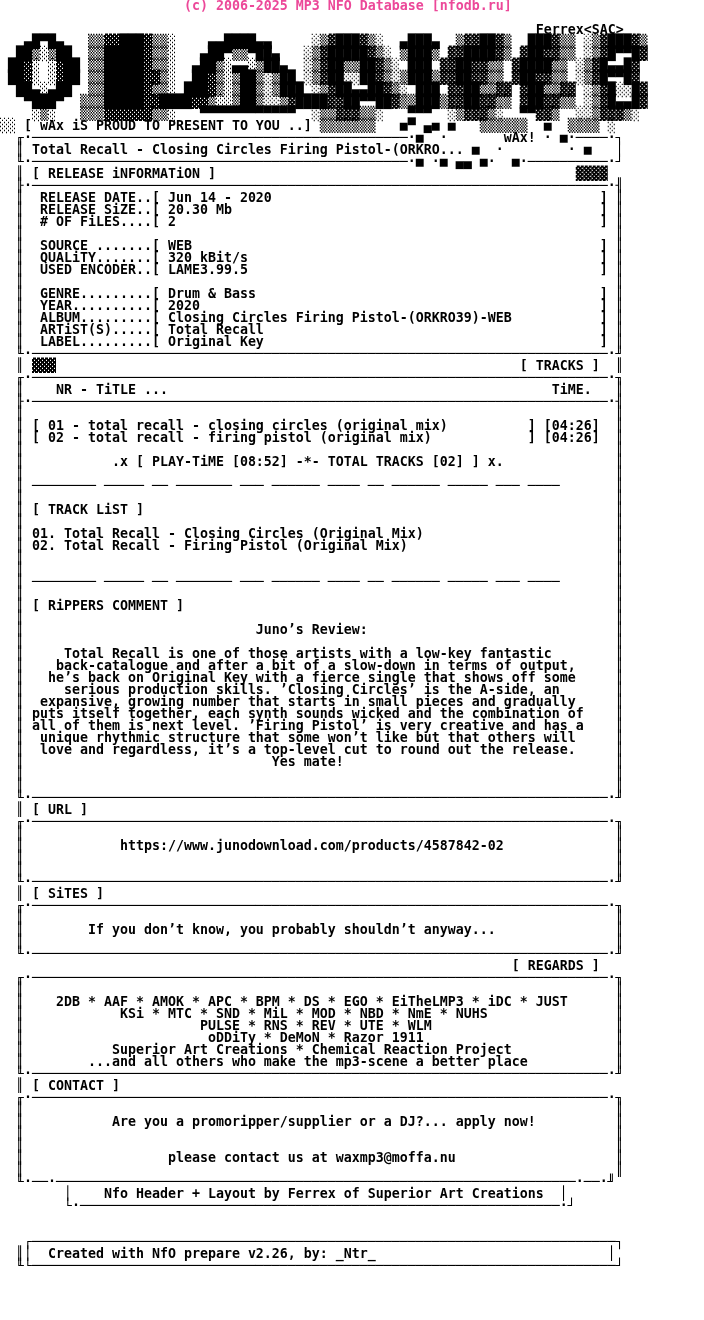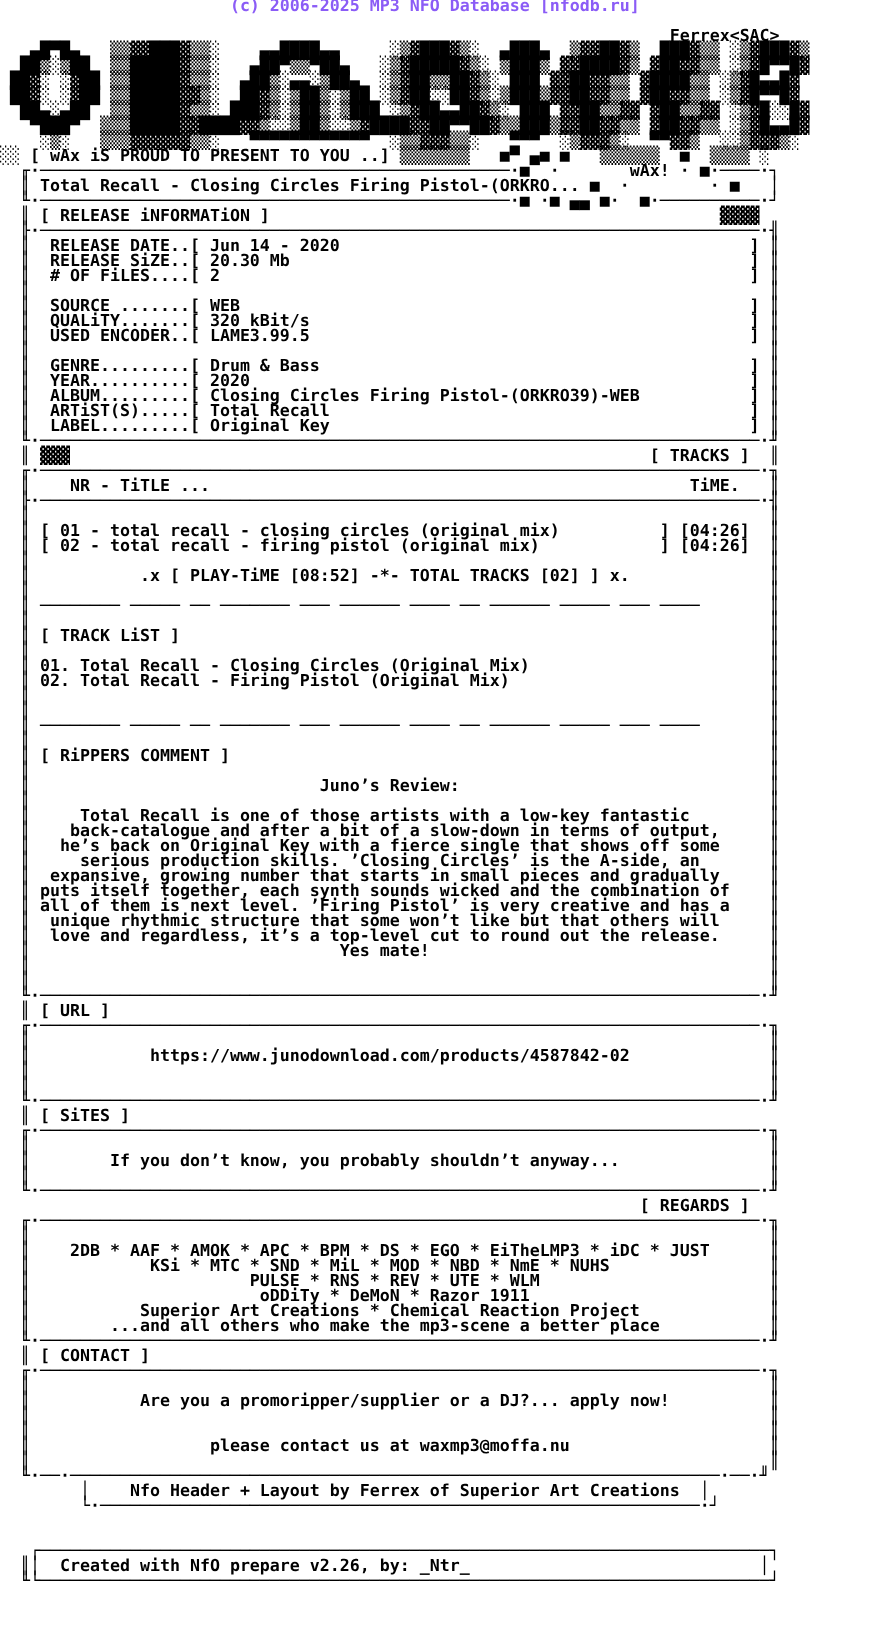--- a/index.html
+++ b/index.html
@@ -12,18 +12,18 @@
     position:absolute;top:0;left:0;
     width:704px;height:1320px;
     font-family:"DejaVu Sans Mono", monospace;
     font-weight:bold;
     font-size:13.29px;
     line-height:12px;
     color:#000000;
     white-space:pre;
   }
   .ln{height:12px;white-space:pre;}
-  .red{color:#8b5cf6;}
+  .red{color:#ec4899;}
 </style>
 </head>
 <body>
 
 <div class="nfo" id="nfo-doc"><div class="ln red">                       (c) 2006-2025 MP3 NFO Database [nfodb.ru]</div><div class="ln"></div><div class="ln">                                                                   Ferrex&lt;SAC&gt;</div><div class="ln">   ▄█▀█▄   ▒▒▓▓███▓▒▒░    ▄▄████▄▄     ░▒▓███▓▒░  ▄███▄  ▒▓▓██▓▒  ███▓▒▒ ░▒▓███▓▒</div><div class="ln">  ██▒░▒██  ▒▒█████▓▒▒░   ▄██▀▒▒▀██▄   ░▒▓█████▓▒░ ▒███▒ ▓▓████▓▒ ▓██▓▓▒▒ ░▒▓█▀▀█▓</div><div class="ln"> ██▓░ ░▓██ ▒▒█████▓▒▒░  ▄██▒░▄▄░▒██▄  ░▒▓██▒▒██▓▒░ ███ ▓▓██▓▓▒▒ ▓████▒▒ ░▒▓█▄▄█▓</div><div class="ln"> ██▓░ ░▓██ ▒▒█████▓▓▒░  ██▓▒░▒██▒░▒██ ░▒▓██░░██▓▒░▒███▒▓▓██▓▓▒▒ ▓██▓▓▒▒ ░▒▓█▀▀█▓</div><div class="ln">  ██▄░▄██  ▒▒█████▓▒▒░ ███▓▒░▒██▒░▒███ ░▒▓██▄▄██▓▒░ ███ ▓▓██▒▒▓▓ ▓██▒▒▓▓ ░▒▓█░░█▓</div><div class="ln">   ▀███▀  ▒▒▒█████▓▓████▓▓▒░░▒██▒░░▒▓████▓▓██▀▀██▓▒▒███▒▓▓██▓▓▒▒ ▓██▓▓▒▒ ░▒▓█▄▄█▓</div><div class="ln">    ░▒░   ▒▒▒▓▓▓▓▓▓▒▒░   ▀▀▀▀▀▀▀▀▀▀▀▀  ░▒▒▓▓▓▒▒░   ▀▀▀  ░▒▓▓▓▒░  ▀▀▓▓▒  ░░▒▓▓▓▒░</div><div class="ln">░░ [ wAx iS PROUD TO PRESENT TO YOU ..] ▒▒▒▒▒▒▒   ■▀ ▄■ ■   ▒▒▒▒▒▒  ■  ▒▒▒▒ ░</div><div class="ln">  ╓·───────────────────────────────────────────────·■  ·       wAx! · ■·────·┐</div><div class="ln">  ║ Total Recall - Closing Circles Firing Pistol-(ORKRO... ■  ·        · ■   │</div><div class="ln">  ╙·───────────────────────────────────────────────·■ ·■ ▄▄ ■·  ■·──────────·┘</div><div class="ln">  ║ [ RELEASE iNFORMATiON ]                                             ▓▓▓▓</div><div class="ln">  ╟·────────────────────────────────────────────────────────────────────────·╢</div><div class="ln">  ║  RELEASE DATE..[ Jun 14 - 2020                                         ] ║</div><div class="ln">  ║  RELEASE SiZE..[ 20.30 Mb                                              ] ║</div><div class="ln">  ║  # OF FiLES....[ 2                                                     ] ║</div><div class="ln">  ║                                                                          ║</div><div class="ln">  ║  SOURCE .......[ WEB                                                   ] ║</div><div class="ln">  ║  QUALiTY.......[ 320 kBit/s                                            ] ║</div><div class="ln">  ║  USED ENCODER..[ LAME3.99.5                                            ] ║</div><div class="ln">  ║                                                                          ║</div><div class="ln">  ║  GENRE.........[ Drum &amp; Bass                                           ] ║</div><div class="ln">  ║  YEAR..........[ 2020                                                  ] ║</div><div class="ln">  ║  ALBUM.........[ Closing Circles Firing Pistol-(ORKRO39)-WEB           ] ║</div><div class="ln">  ║  ARTiST(S).....[ Total Recall                                          ] ║</div><div class="ln">  ║  LABEL.........[ Original Key                                          ] ║</div><div class="ln">  ╙·────────────────────────────────────────────────────────────────────────·╜</div><div class="ln">  ║ ▓▓▓                                                          [ TRACKS ]  ║</div><div class="ln">  ╓·────────────────────────────────────────────────────────────────────────·╖</div><div class="ln">  ║    NR - TiTLE ...                                                TiME.   ║</div><div class="ln">  ╟·────────────────────────────────────────────────────────────────────────·╢</div><div class="ln">  ║                                                                          ║</div><div class="ln">  ║ [ 01 - total recall - closing circles (original mix)          ] [04:26]  ║</div><div class="ln">  ║ [ 02 - total recall - firing pistol (original mix)            ] [04:26]  ║</div><div class="ln">  ║                                                                          ║</div><div class="ln">  ║           .x [ PLAY-TiME [08:52] -*- TOTAL TRACKS [02] ] x.              ║</div><div class="ln">  ║                                                                          ║</div><div class="ln">  ║ ──────── ───── ── ─────── ─── ────── ──── ── ────── ───── ─── ────       ║</div><div class="ln">  ║                                                                          ║</div><div class="ln">  ║ [ TRACK LiST ]                                                           ║</div><div class="ln">  ║                                                                          ║</div><div class="ln">  ║ 01. Total Recall - Closing Circles (Original Mix)                        ║</div><div class="ln">  ║ 02. Total Recall - Firing Pistol (Original Mix)                          ║</div><div class="ln">  ║                                                                          ║</div><div class="ln">  ║                                                                          ║</div><div class="ln">  ║ ──────── ───── ── ─────── ─── ────── ──── ── ────── ───── ─── ────       ║</div><div class="ln">  ║                                                                          ║</div><div class="ln">  ║ [ RiPPERS COMMENT ]                                                      ║</div><div class="ln">  ║                                                                          ║</div><div class="ln">  ║                             Juno’s Review:                               ║</div><div class="ln">  ║                                                                          ║</div><div class="ln">  ║     Total Recall is one of those artists with a low-key fantastic        ║</div><div class="ln">  ║    back-catalogue and after a bit of a slow-down in terms of output,     ║</div><div class="ln">  ║   he’s back on Original Key with a fierce single that shows off some     ║</div><div class="ln">  ║     serious production skills. ’Closing Circles’ is the A-side, an       ║</div><div class="ln">  ║  expansive, growing number that starts in small pieces and gradually     ║</div><div class="ln">  ║ puts itself together, each synth sounds wicked and the combination of    ║</div><div class="ln">  ║ all of them is next level. ’Firing Pistol’ is very creative and has a    ║</div><div class="ln">  ║  unique rhythmic structure that some won’t like but that others will     ║</div><div class="ln">  ║  love and regardless, it’s a top-level cut to round out the release.     ║</div><div class="ln">  ║                               Yes mate!                                  ║</div><div class="ln">  ║                                                                          ║</div><div class="ln">  ║                                                                          ║</div><div class="ln">  ╙·────────────────────────────────────────────────────────────────────────·╜</div><div class="ln">  ║ [ URL ]</div><div class="ln">  ╓·────────────────────────────────────────────────────────────────────────·╖</div><div class="ln">  ║                                                                          ║</div><div class="ln">  ║            https://www.junodownload.com/products/4587842-02              ║</div><div class="ln">  ║                                                                          ║</div><div class="ln">  ║                                                                          ║</div><div class="ln">  ╙·────────────────────────────────────────────────────────────────────────·╜</div><div class="ln">  ║ [ SiTES ]</div><div class="ln">  ╓·────────────────────────────────────────────────────────────────────────·╖</div><div class="ln">  ║                                                                          ║</div><div class="ln">  ║        If you don’t know, you probably shouldn’t anyway...               ║</div><div class="ln">  ║                                                                          ║</div><div class="ln">  ╙·────────────────────────────────────────────────────────────────────────·╜</div><div class="ln">                                                                [ REGARDS ]</div><div class="ln">  ╓·────────────────────────────────────────────────────────────────────────·╖</div><div class="ln">  ║                                                                          ║</div><div class="ln">  ║    2DB * AAF * AMOK * APC * BPM * DS * EGO * EiTheLMP3 * iDC * JUST      ║</div><div class="ln">  ║            KSi * MTC * SND * MiL * MOD * NBD * NmE * NUHS                ║</div><div class="ln">  ║                      PULSE * RNS * REV * UTE * WLM                       ║</div><div class="ln">  ║                       oDDiTy * DeMoN * Razor 1911                        ║</div><div class="ln">  ║           Superior Art Creations * Chemical Reaction Project             ║</div><div class="ln">  ║        ...and all others who make the mp3-scene a better place           ║</div><div class="ln">  ╙·────────────────────────────────────────────────────────────────────────·╜</div><div class="ln">  ║ [ CONTACT ]</div><div class="ln">  ╓·────────────────────────────────────────────────────────────────────────·╖</div><div class="ln">  ║                                                                          ║</div><div class="ln">  ║           Are you a promoripper/supplier or a DJ?... apply now!          ║</div><div class="ln">  ║                                                                          ║</div><div class="ln">  ║                                                                          ║</div><div class="ln">  ║                  please contact us at waxmp3@moffa.nu                    ║</div><div class="ln">  ║                                                                          ║</div><div class="ln">  ╙·──·─────────────────────────────────────────────────────────────────·──·╜</div><div class="ln">        │    Nfo Header + Layout by Ferrex of Superior Art Creations  │</div><div class="ln">        └·────────────────────────────────────────────────────────────·┘</div><div class="ln"></div><div class="ln"></div><div class="ln">   ┌─────────────────────────────────────────────────────────────────────────┐</div><div class="ln">  ║│  Created with NfO prepare v2.26, by: _Ntr_                             │</div><div class="ln">  ╙└─────────────────────────────────────────────────────────────────────────┘</div><div class="ln"></div><div class="ln"></div><div class="ln"></div><div class="ln"></div></div>
 
 </body></html>

